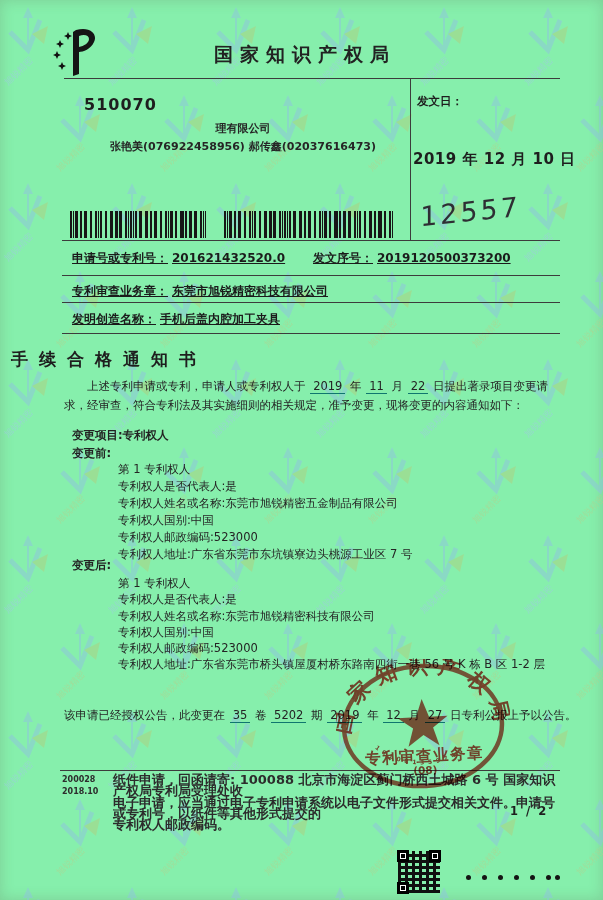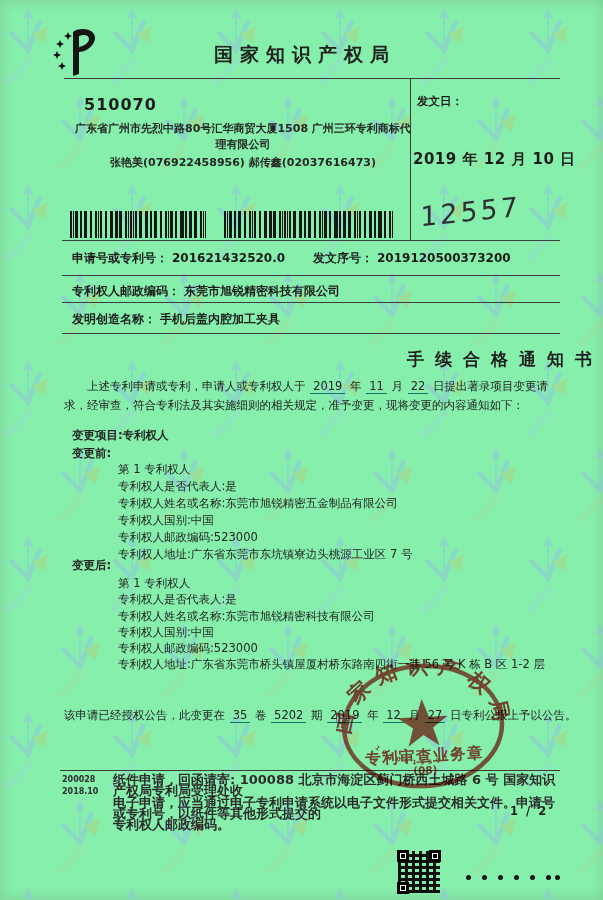--- a/index.html
+++ b/index.html
@@ -21,24 +21,24 @@
   .dispatch-label{left:417px;top:94px;font-size:11.5px;font-weight:bold;}
   .dispatch-date{left:413px;top:150px;font-size:15px;font-weight:600;letter-spacing:.5px;}
   .handwritten{left:420px;top:196px;font-size:27px;color:#2e2e33;transform:rotate(-6deg) skewX(-6deg);
                letter-spacing:3px;font-weight:400;z-index:2;}
   
   .barcode{top:211px;height:27px;background:
       repeating-linear-gradient(90deg,#161616 0 2px,rgba(0,0,0,0) 2px 5px),
       repeating-linear-gradient(90deg,#161616 0 1px,rgba(0,0,0,0) 1px 7px),
       repeating-linear-gradient(90deg,rgba(0,0,0,0) 0 3px,#161616 3px 4px,rgba(0,0,0,0) 4px 11px);}
   
-  .frow{left:72px;font-size:12px;font-weight:bold;white-space:nowrap;color:#1b1b1b;}
+  .frow{left:72px;font-size:12px;font-weight:bold;white-space:nowrap;color:#1b1b1b;text-decoration:underline;}
   .frow .lbl{margin-right:4px;}
   
-  .notice-title{left:0;top:348px;width:603px;text-align:right;font-size:17px;font-weight:bold;
+  .notice-title{left:0;top:348px;width:603px;text-align:left;font-size:17px;font-weight:bold;
                 letter-spacing:11px;text-indent:11px;}
   .para{left:64px;top:377px;width:498px;font-size:11.5px;line-height:18.5px;text-indent:2em;
         color:#242424;}
   .u{border-bottom:1px solid #0f766e;padding:0 3px;margin:0 1px;}
   .chg{font-size:11.5px;font-weight:600;color:#222;}
   .chg-list{left:118px;font-size:11.5px;font-weight:500;color:#242424;white-space:nowrap;}
   .chg-list span{display:block;}
   .bl span{line-height:17px;}
   .al span{line-height:16.3px;}
   .announce{left:64px;top:708px;font-size:11.5px;font-weight:500;white-space:nowrap;color:#242424;}
@@ -90,42 +90,41 @@
     <path d="M 10,-4 L 11.2,-1.2 14,0 11.2,1.2 10,4 8.8,1.2 6,0 8.8,-1.2 Z" transform="translate(2,38)" fill="#111"></path>
     <path d="M 10,-4 L 11.2,-1.2 14,0 11.2,1.2 10,4 8.8,1.2 6,0 8.8,-1.2 Z" transform="translate(8,8)" fill="#111"></path>
     <path d="M 26,2 C 40,-2 48,6 44,14 C 41,21 33,24 29,24 L 29,46 L 23,48 L 23,4 Z M 29,8 L 29,19 C 34,18 39,15 39,11 C 39,7 34,6 29,8 Z" fill="#151515"></path>
   </svg>
   <div class="abs z1 agency">国家知识产权局</div>
   <div class="abs z1 hline" style="left:64px;top:78px;width:496px;"></div>
   <div class="abs z1 vline" style="left:410px;top:78px;height:162px;"></div>
 
   <div class="abs z1 postcode">510070</div>
   <div class="abs z1 recipient">
-    <div>广东省广州市先烈中路80号汇华商贸大厦1508 广州三环专利商标代</div>
     <div>理有限公司</div>
     <div class="contacts">张艳美(076922458956)  郝传鑫(02037616473)</div>
   </div>
 
   <div class="abs z1 dispatch-label">发文日：</div>
   <div class="abs z1 dispatch-date">2019 年 12 月 10 日</div>
   <div class="abs handwritten">12557</div>
 
   <div class="abs z1 barcode" style="left:70px;width:136px;"></div>
   <div class="abs z1 barcode" style="left:224px;width:170px;"></div>
 
   <div class="abs z1 hline" style="left:62px;top:240px;width:498px;"></div>
   <div class="abs z1 frow" style="top:250px;">
     <span class="lbl">申请号或专利号：</span><span>201621432520.0</span>
   </div>
   <div class="abs z1 frow" style="left:313px;top:250px;">
     <span class="lbl">发文序号：</span><span>2019120500373200</span>
   </div>
   <div class="abs z1 hline" style="left:62px;top:275px;width:498px;"></div>
   <div class="abs z1 frow" style="top:283px;">
-    <span class="lbl">专利权人邮政编码：</span><span>东莞市旭锐精密科技有限公司</span>
+    <span class="lbl">专利审查业务章：</span><span>东莞市旭锐精密科技有限公司</span>
   </div>
   <div class="abs z1 hline" style="left:62px;top:302px;width:498px;"></div>
   <div class="abs z1 frow" style="top:311px;text-align:center;">
     <span class="lbl">发明创造名称：</span><span>手机后盖内腔加工夹具</span>
   </div>
   <div class="abs z1 hline" style="left:62px;top:333px;width:498px;"></div>
 
   <div class="abs z1 notice-title">手续合格通知书</div>
   <div class="abs z1 para">
     <span>上述专利申请或专利，申请人或专利权人于</span>

